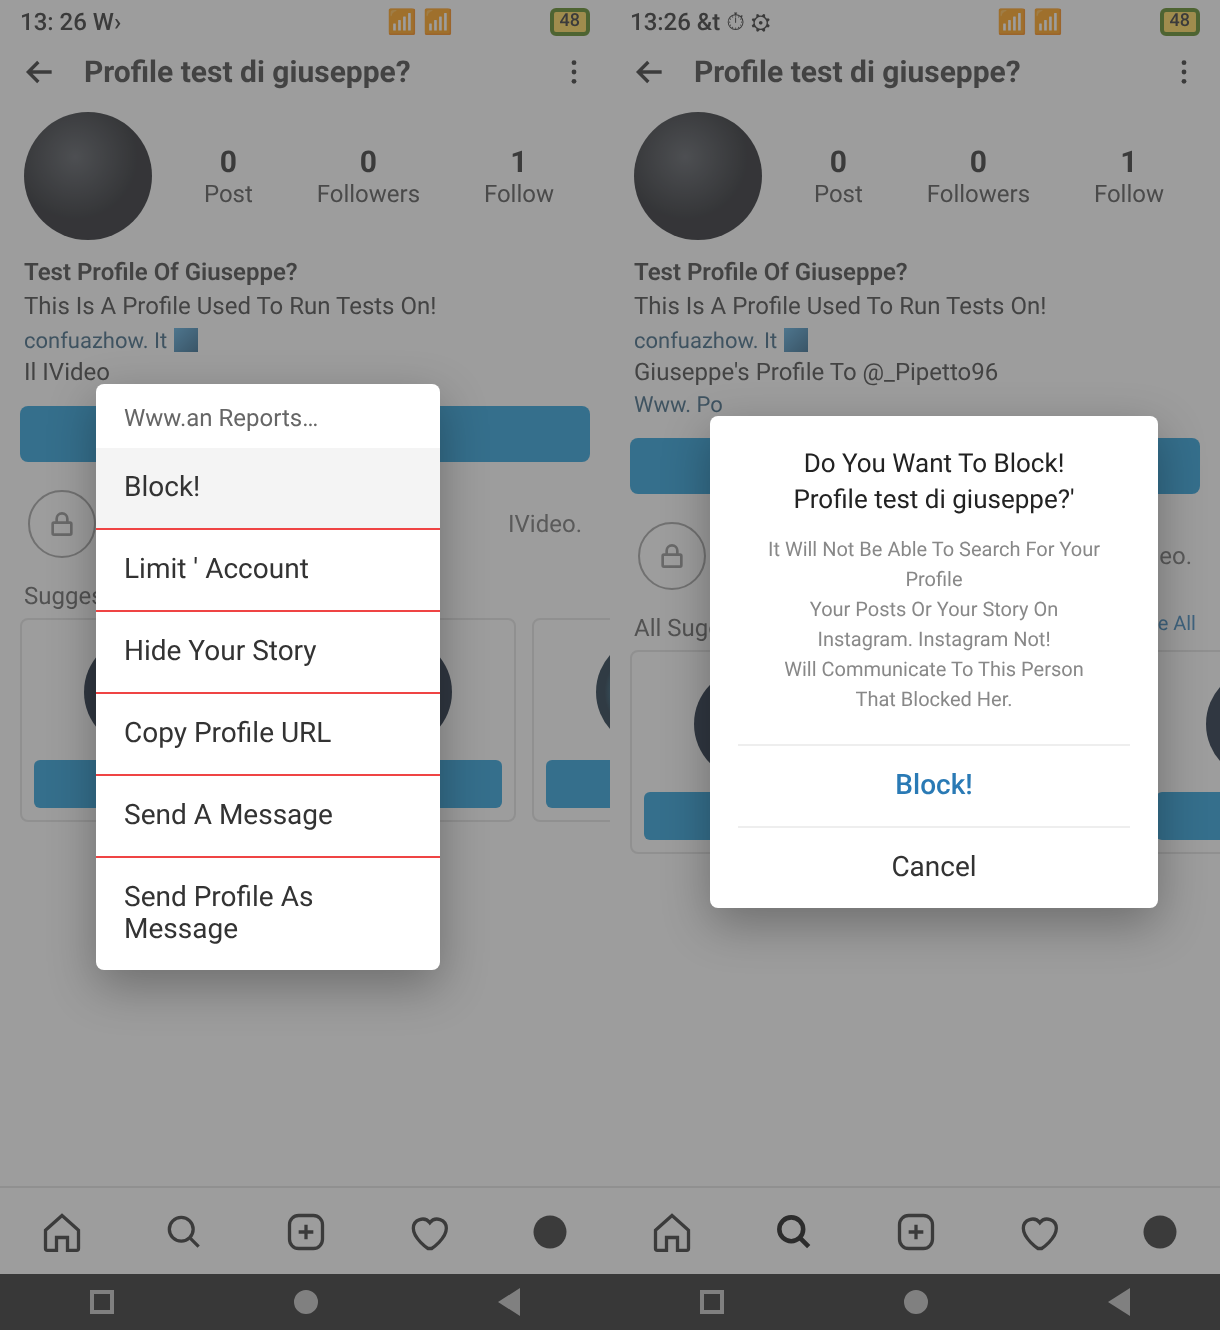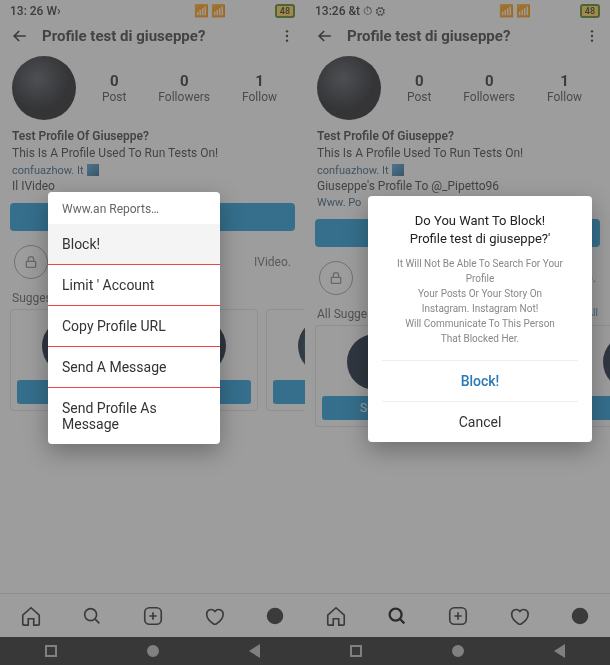--- a/index.html
+++ b/index.html
@@ -36,21 +36,21 @@
   .navbar { position:absolute; bottom:0; left:0; width:100%; height:28px; background:#1b1b1b; display:flex; justify-content:space-around; align-items:center;}
   .navbar .sq { width:12px; height:12px; border:2px solid #bbb;}
   .navbar .ci { width:12px; height:12px; border:2px solid #bbb; border-radius:50%; background:#bbb;}
   .navbar .tr { width:0; height:0; border-top:7px solid transparent; border-bottom:7px solid transparent; border-right:11px solid #bbb;}
   
   .dialog { position:absolute; z-index:10; background:#fff; border-radius:4px; box-shadow:0 8px 24px rgba(0,0,0,0.3); }
   .dlg1 { left:48px; top:192px; width:172px;}
   .dlg1 .hdr { padding:10px 14px 8px; font-size:12px; color:#666;}
   .dlg1 .item { padding:12px 14px; font-size:14px; color:#333; border-top:1px solid #ef4444;}
   .dlg1 .item.first { border-top:none; background:#f4f4f4;}
-  .dlg2 { left:355px; top:196px; width:224px; padding:16px 14px 0;margin-left:13px;}
+  .dlg2 { left:355px; top:208px; width:224px; padding:16px 14px 0;}
   .dlg2 .ttl { text-align:center; font-size:13px; color:#222; line-height:1.4;}
   .dlg2 .sub { text-align:center; font-size:10px; color:#888; line-height:1.5; padding:8px 4px 14px;}
   .dlg2 .act { text-align:center; padding:12px 0; font-size:14px; color:#333; border-top:1px solid #eee;}
   .dlg2 .act.blk { color:#2a7ab5; font-weight:500;}
 </style>
 </head>
 <body>
 
 <div class="phones">
 
@@ -272,20 +272,21 @@
     </div>
   </div>
 </div>
 
 <div class="dim-overlay"></div>
 
 <div class="dialog dlg1">
   <div class="hdr">Www.an Reports…</div>
   <div class="item first">Block!</div>
   <div class="item">Limit ' Account</div>
+  <div class="item">Hide Your Story</div>
   <div class="item">Copy Profile URL</div>
   <div class="item">Send A Message</div>
   <div class="item">Send Profile As Message</div>
 </div>
 
 <div class="dialog dlg2">
   <div class="ttl">
     <div>Do You Want To Block!</div>
     <div>Profile test di giuseppe?'</div>
   </div>

